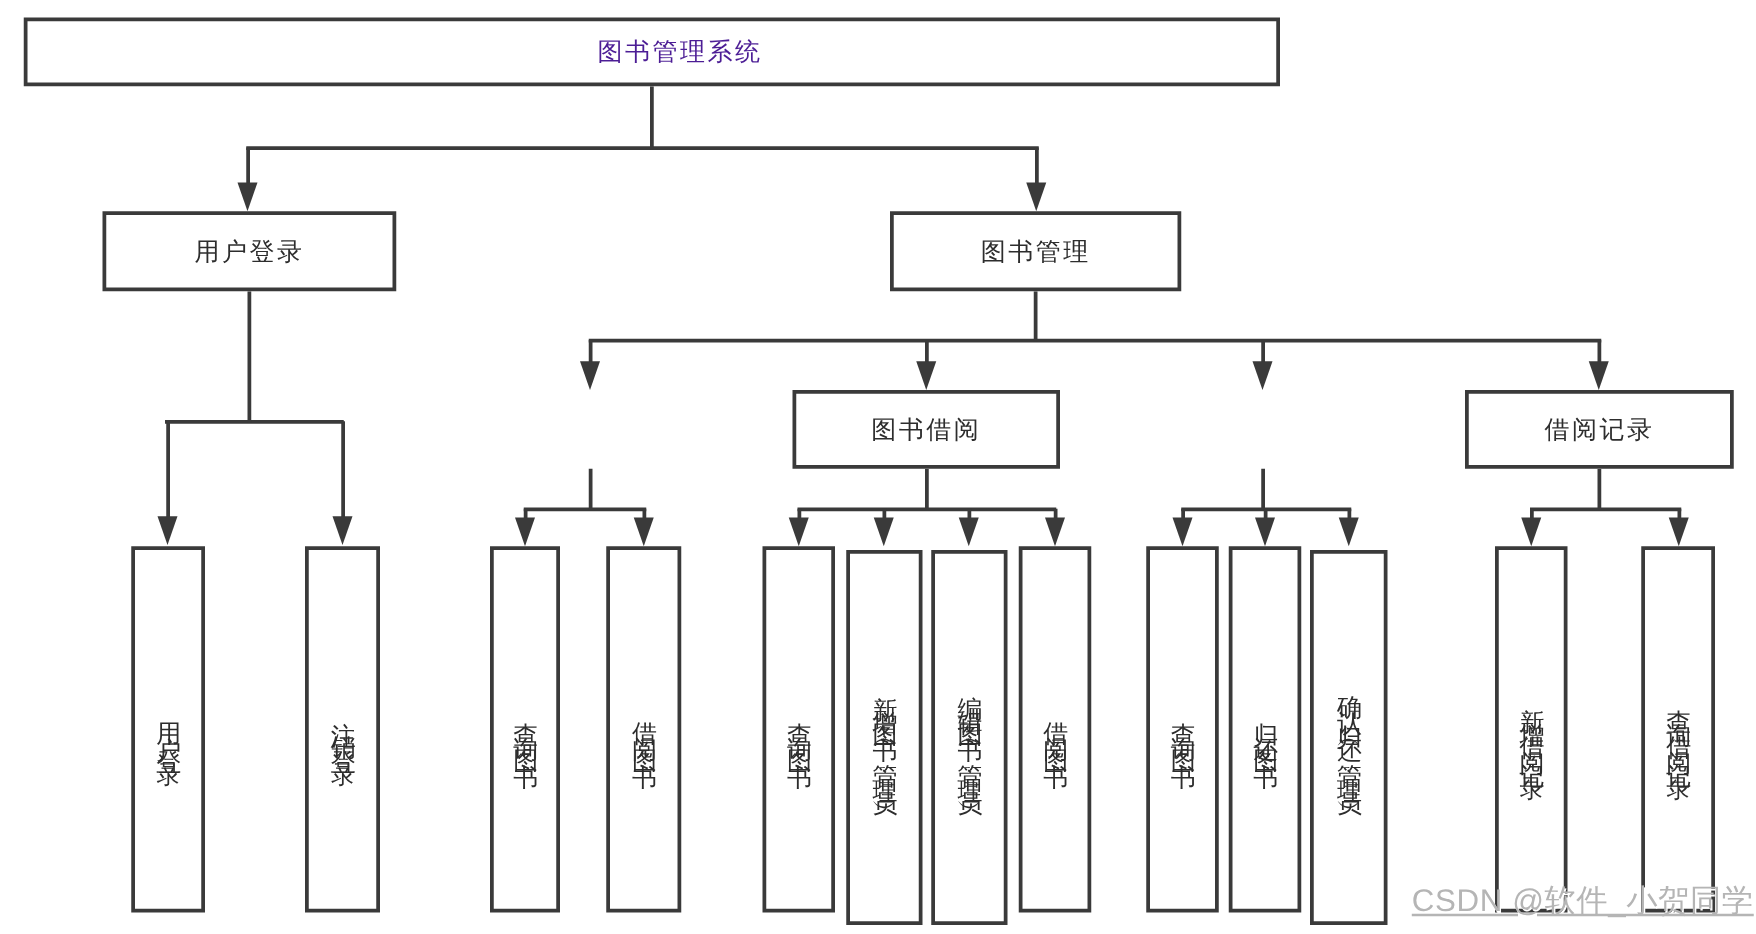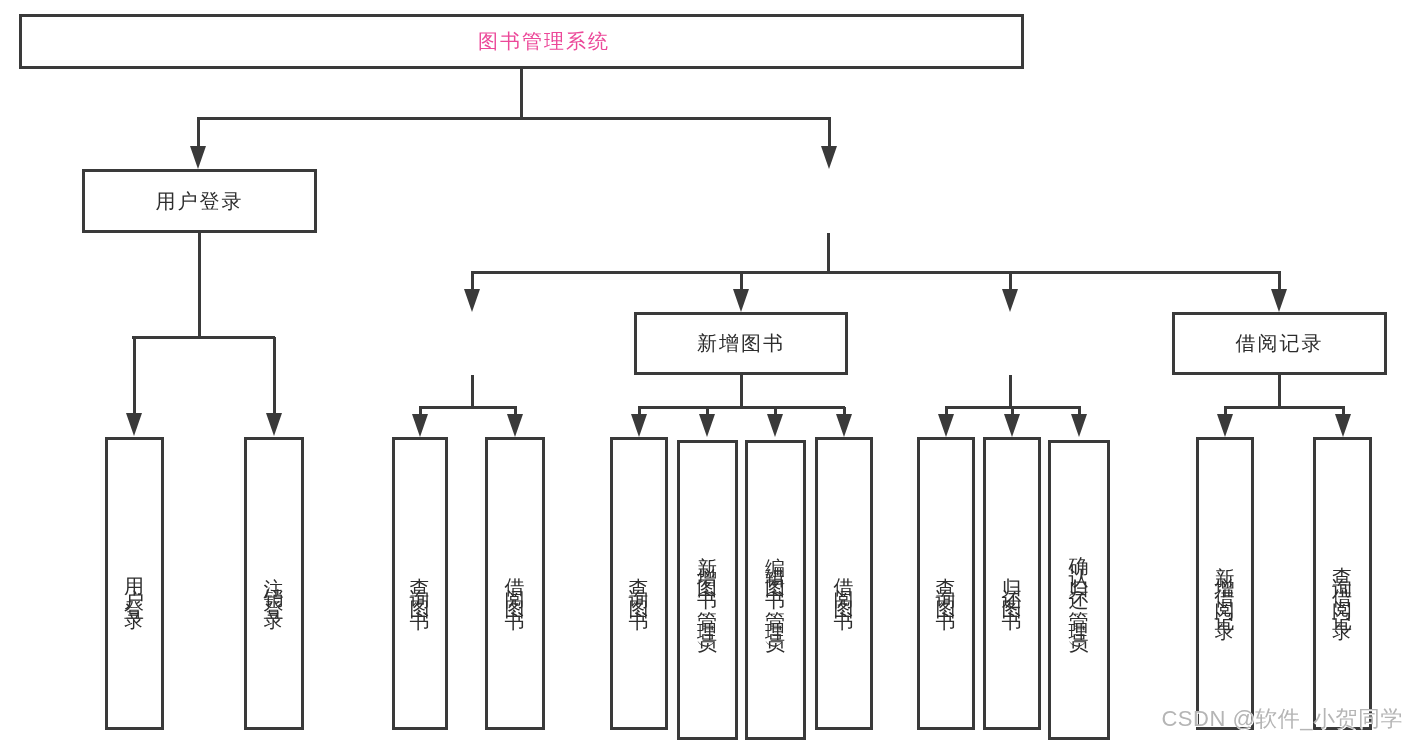--- a/index.html
+++ b/index.html
@@ -41,43 +41,47 @@
     width: 0; height: 0;
     border-left: 8px solid transparent;
     border-right: 8px solid transparent;
     border-top: 23px solid #3a3a3a;
     z-index: 1;
   }
   .watermark {
     position: absolute;
     right: 2px;
     top: 704px;
-    font-size: 22px;
+    font-size: 25px;
     letter-spacing: 0.5px;
     color: #b5b5b5;
     text-shadow: 1px 1px 0 #ffffff;
     white-space: nowrap;
     z-index: 6;
+    text-decoration: underline;
   }
 </style>
 </head>
 <body>
 
 <div class="canvas">
 
-  <div class="node" style="left: 19px; top: 14px; width: 1005px; height: 55px; border-color: rgb(58, 58, 58); color: #ec4899; padding-left: 45px;">
+  <div class="node" style="left: 19px; top: 14px; width: 1005px; height: 55px; border-color: rgb(58, 58, 58); color: #4c1d95; padding-left: 45px;">
     <span class="h-label">图书管理系统</span>
   </div>
 
   <div class="node" style="left: 82px; top: 169px; width: 235px; height: 64px; border-color: rgb(58, 58, 58); color: rgb(45, 45, 45);">
     <span class="h-label">用户登录</span>
   </div>
+  <div class="node" style="left: 712px; top: 169px; width: 233px; height: 64px; border-color: rgb(58, 58, 58); color: rgb(45, 45, 45);">
+    <span class="h-label">图书管理</span>
+  </div>
 
   <div class="node" style="left: 634px; top: 312px; width: 214px; height: 63px; border-color: rgb(58, 58, 58); color: rgb(45, 45, 45);">
-    <span class="h-label">新增图书</span>
+    <span class="h-label">图书借阅</span>
   </div>
   <div class="node" style="left: 1172px; top: 312px; width: 215px; height: 63px; border-color: rgb(58, 58, 58); color: rgb(45, 45, 45);">
     <span class="h-label">借阅记录</span>
   </div>
 
   <div class="node v-node" style="left: 105px; top: 437px; width: 59px; height: 293px; border-color: rgb(58, 58, 58); color: rgb(45, 45, 45);">
     <span class="v-label">用户登录</span>
   </div>
   <div class="node v-node" style="left: 244px; top: 437px; width: 60px; height: 293px; border-color: rgb(58, 58, 58); color: rgb(45, 45, 45);">
     <span class="v-label">注销登录</span>

